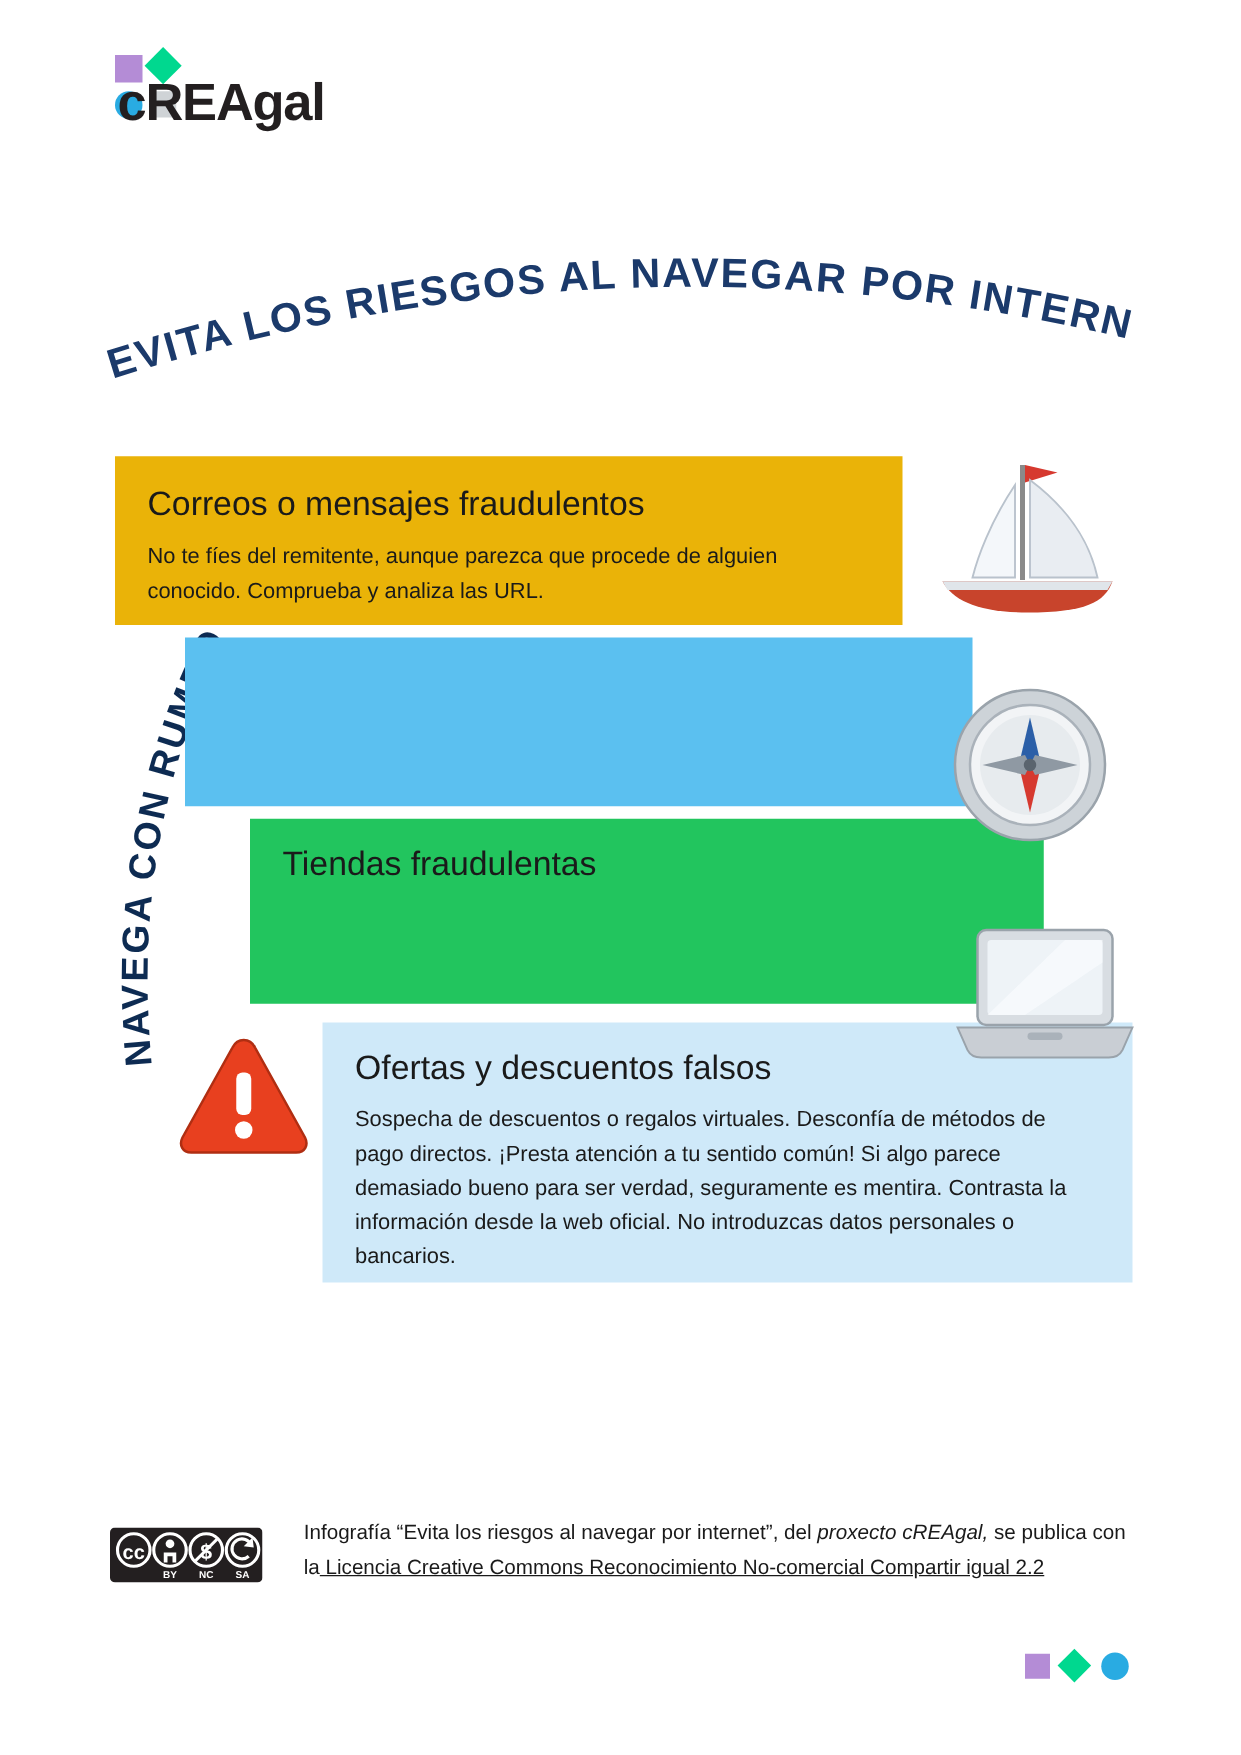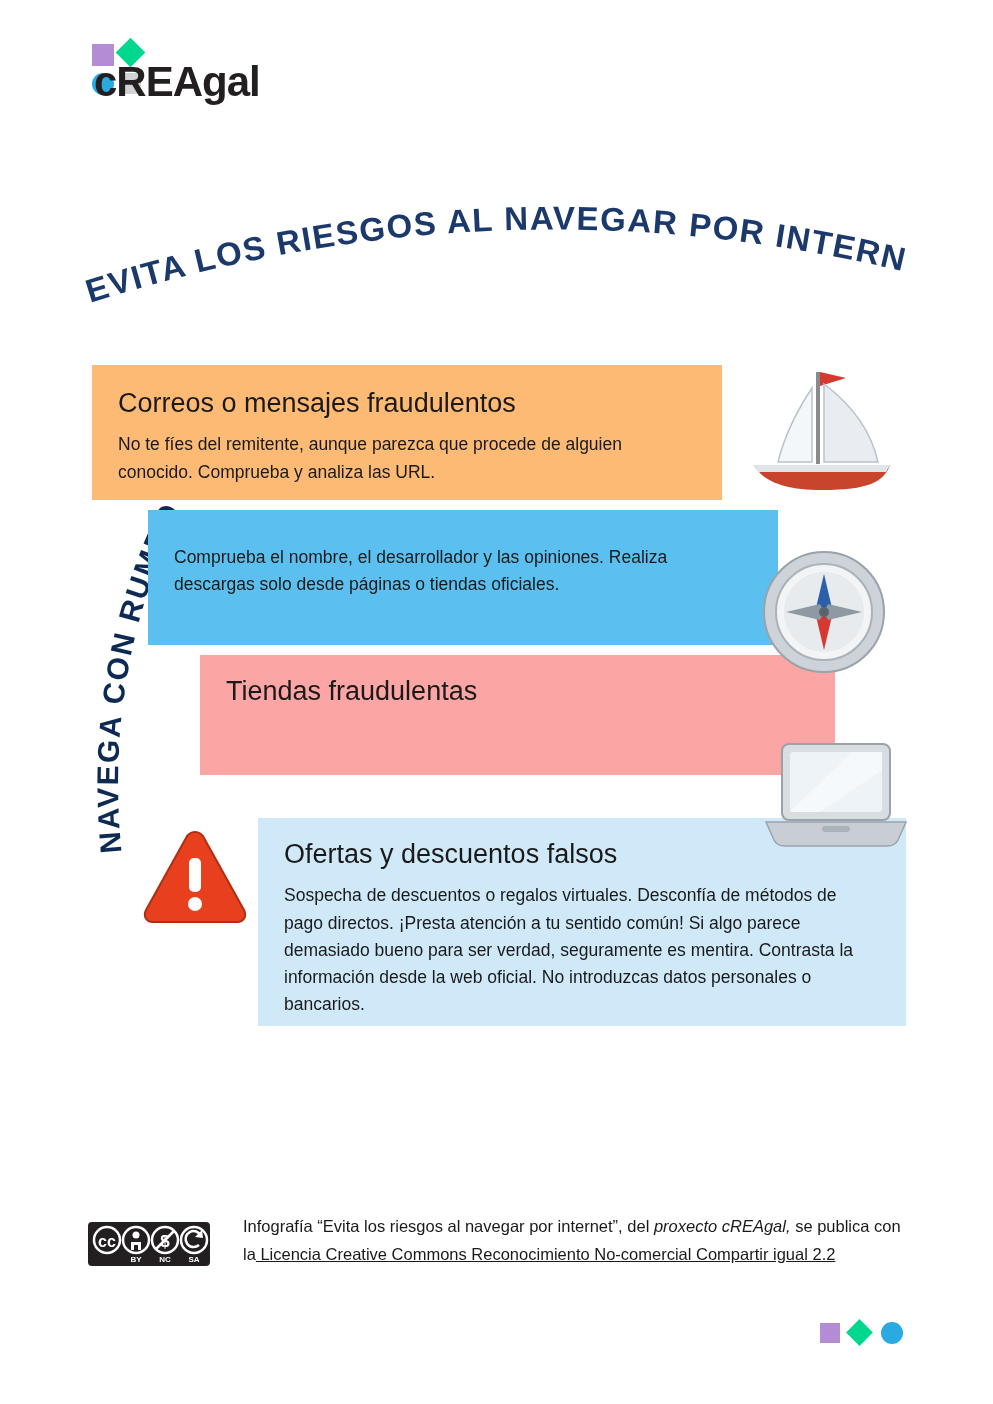--- a/index.html
+++ b/index.html
@@ -111,33 +111,33 @@
   .band p {
     margin: 12px 0 0 0;
     color: #1a1a1a;
     font-size: 17.5px;
     line-height: 1.55;
   }
 
   #band-1 {
     left: 92px; top: 365px;
     width: 630px; height: 135px;
-    background: #fdba74;
+    background: #eab308;
     padding: 22px 26px 0 26px;
   }
   #band-2 {
     left: 148px; top: 510px;
     width: 630px; height: 135px;
     background: #5bc0f0;
     padding: 22px 26px 0 26px;
   }
   #band-3 {
     left: 200px; top: 655px;
-    width: 635px; height: 120px;
-    background: #fca5a5;
+    width: 635px; height: 148px;
+    background: #22c55e;
     padding: 20px 26px 0 26px;
   }
   #band-4 {
     left: 258px; top: 818px;
     width: 648px; height: 208px;
     background: #cfe9f9;
     padding: 20px 26px 0 26px;
   }
 
   
@@ -219,21 +219,20 @@
     </text>
   </svg>
 </div>
 
 <div class="band" id="band-1">
   <h2>Correos o mensajes fraudulentos</h2>
   <p>No te fíes del remitente, aunque parezca que procede de alguien conocido. Comprueba y analiza las URL.</p>
 </div>
 
 <div class="band" id="band-2">
-  <p>Comprueba el nombre, el desarrollador y las opiniones. Realiza descargas solo desde páginas o tiendas oficiales.</p>
 </div>
 
 <div class="band" id="band-3">
   <h2>Tiendas fraudulentas</h2>
 </div>
 
 <div class="band" id="band-4">
   <h2>Ofertas y descuentos falsos</h2>
   <p>Sospecha de descuentos o regalos virtuales. Desconfía de métodos de pago directos. ¡Presta atención a tu sentido común! Si algo parece demasiado bueno para ser verdad, seguramente es mentira. Contrasta la información desde la web oficial. No introduzcas datos personales o bancarios.</p>
 </div>

